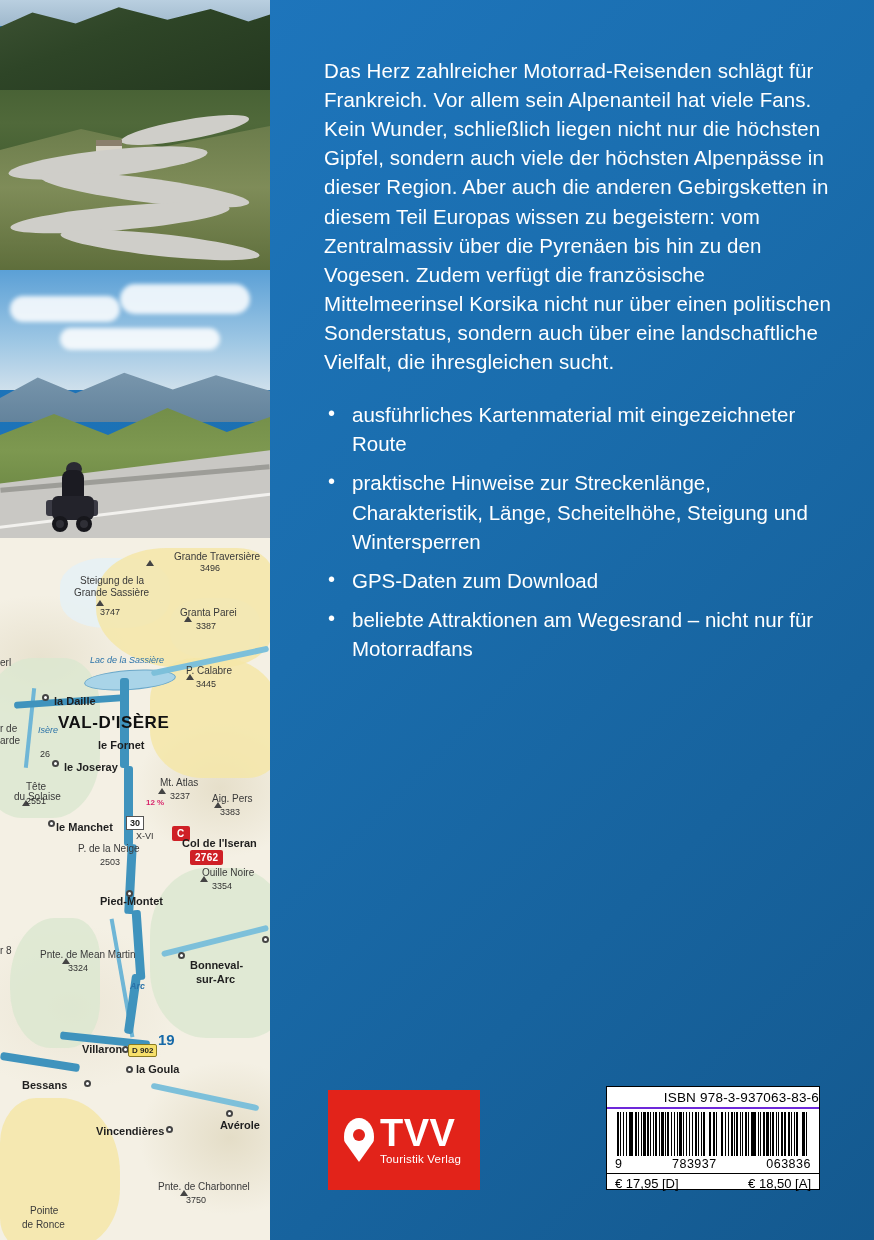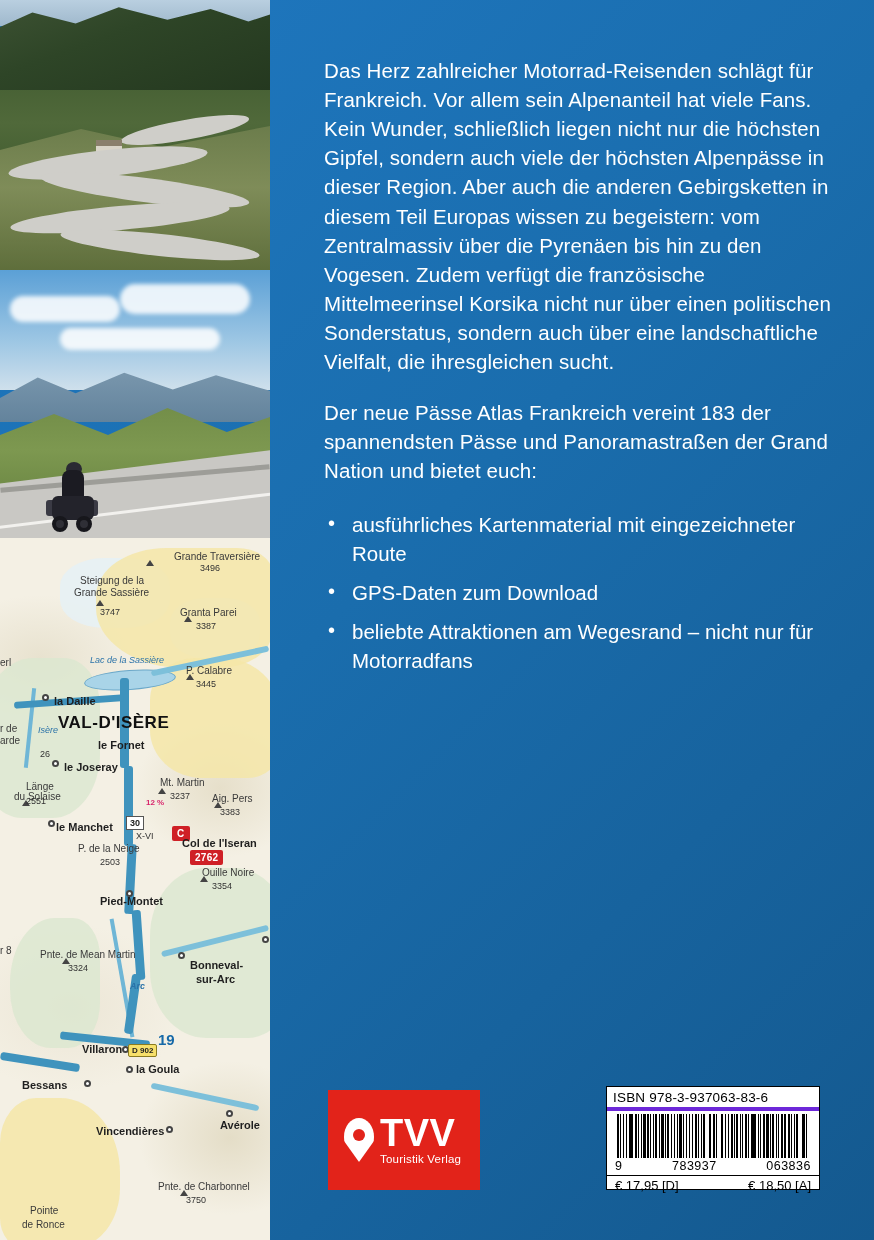--- a/index.html
+++ b/index.html
@@ -266,24 +266,25 @@
   .isbn-box {
     position: absolute;
     left: 606px; top: 1086px;
     width: 214px; height: 104px;
     background: #ffffff;
     border: 1px solid #000;
     padding: 3px 6px 4px 6px;
   }
   .isbn-line {
     font-size: 13.5px; color:#000; letter-spacing: .2px;
-    border-bottom: 4px solid #6d28d9;
+    border-bottom: 2px solid #6d28d9;
     padding-bottom: 2px;
     margin: 0 -6px 3px -6px;
     padding-left: 6px;
+    text-align: right;
   }
   .barcode {
     height: 44px;
     display: flex;
     align-items: stretch;
     gap: 0px;
     margin: 0 4px;
   }
   .barcode i { display:block; background:#000; height:100%; }
   .barcode-digits {
@@ -407,23 +408,23 @@
           <div class="map-label ml-italic" style="left: 180px; top: 70px;">Granta Parei</div>
           <div class="map-label ml-small" style="left: 196px; top: 84px;">3387</div>
           <div class="map-label ml-blue" style="left: 90px; top: 118px;">Lac de la Sassière</div>
           <div class="map-label ml-italic" style="left: 186px; top: 128px;">P. Calabre</div>
           <div class="map-label ml-small" style="left: 196px; top: 142px;">3445</div>
           <div class="map-label ml-town" style="left: 54px; top: 158px;">la Daille</div>
           <div class="map-label ml-city" style="left: 58px; top: 176px;">VAL-D'ISÈRE</div>
           <div class="map-label ml-blue" style="left: 38px; top: 188px;">Isère</div>
           <div class="map-label ml-town" style="left: 98px; top: 202px;">le Fornet</div>
           <div class="map-label ml-town" style="left: 64px; top: 224px;">le Joseray</div>
-          <div class="map-label ml-italic" style="left: 160px; top: 240px;">Mt. Martin</div>
+          <div class="map-label ml-italic" style="left: 160px; top: 240px;">Mt. Atlas</div>
           <div class="map-label ml-small" style="left: 170px; top: 254px;">3237</div>
-          <div class="map-label ml-italic" style="left: 26px; top: 244px;">Länge</div>
+          <div class="map-label ml-italic" style="left: 26px; top: 244px;">Tête</div>
           <div class="map-label ml-italic" style="left: 14px; top: 254px;">du Solaise</div>
           <div class="map-label ml-small" style="left: 26px; top: 259px;">2551</div>
           <div class="map-label ml-italic" style="left: 212px; top: 256px;">Aig. Pers</div>
           <div class="map-label ml-small" style="left: 220px; top: 270px;">3383</div>
           <div class="map-label ml-town" style="left: 56px; top: 284px;">le Manchet</div>
           <div class="map-label ml-town" style="left: 182px; top: 300px;">Col de l'Iseran</div>
           <div class="map-label ml-italic" style="left: 78px; top: 306px;">P. de la Neige</div>
           <div class="map-label ml-small" style="left: 100px; top: 320px;">2503</div>
           <div class="map-label ml-italic" style="left: 202px; top: 330px;">Ouille Noire</div>
           <div class="map-label ml-small" style="left: 212px; top: 344px;">3354</div>
@@ -446,23 +447,23 @@
           <div class="map-label ml-small" style="left: 0px; top: 212px; padding-left: 40px;">26</div>
           <div class="map-label ml-italic" style="left: 0px; top: 186px;">r de</div>
           <div class="map-label ml-italic" style="left: 0px; top: 408px;">r 8</div>
           <div class="map-label ml-italic" style="left: 0px; top: 120px;">erl</div>
         </div>
     </div>
   </div>
 
   <div class="content">
     <p class="para">Das Herz zahlreicher Motorrad-Reisenden schlägt für Frankreich. Vor allem sein Alpenanteil hat viele Fans. Kein Wunder, schließlich liegen nicht nur die höchsten Gipfel, sondern auch viele der höchsten Alpenpässe in dieser Region. Aber auch die anderen Gebirgsketten in diesem Teil Europas wissen zu begeistern: vom Zentralmassiv über die Pyrenäen bis hin zu den Vogesen. Zudem verfügt die französische Mittelmeerinsel Korsika nicht nur über einen politischen Sonderstatus, sondern auch über eine landschaftliche Vielfalt, die ihresgleichen sucht.</p>
-    <p class="para">Der neue Pässe Atlas Frankreich vereint 183 der spannendsten Pässe und Panoramastraßen der Grand Nation und bietet euch:</p>
     <ul class="bullets" id="bullet-list">
         <li>ausführliches Kartenmaterial mit eingezeichneter Route</li>
+        <li>praktische Hinweise zur Streckenlänge, Charakteristik, Länge, Scheitelhöhe, Steigung und Wintersperren</li>
         <li>GPS-Daten zum Download</li>
         <li>beliebte Attraktionen am Wegesrand – nicht nur für Motorradfans</li>
       </ul>
   </div>
 
   <div class="logo">
     <div class="logo-pin"></div>
     <div class="logo-text">
       <div class="logo-tvv">TVV</div>
       <div class="logo-sub">Touristik Verlag</div>

